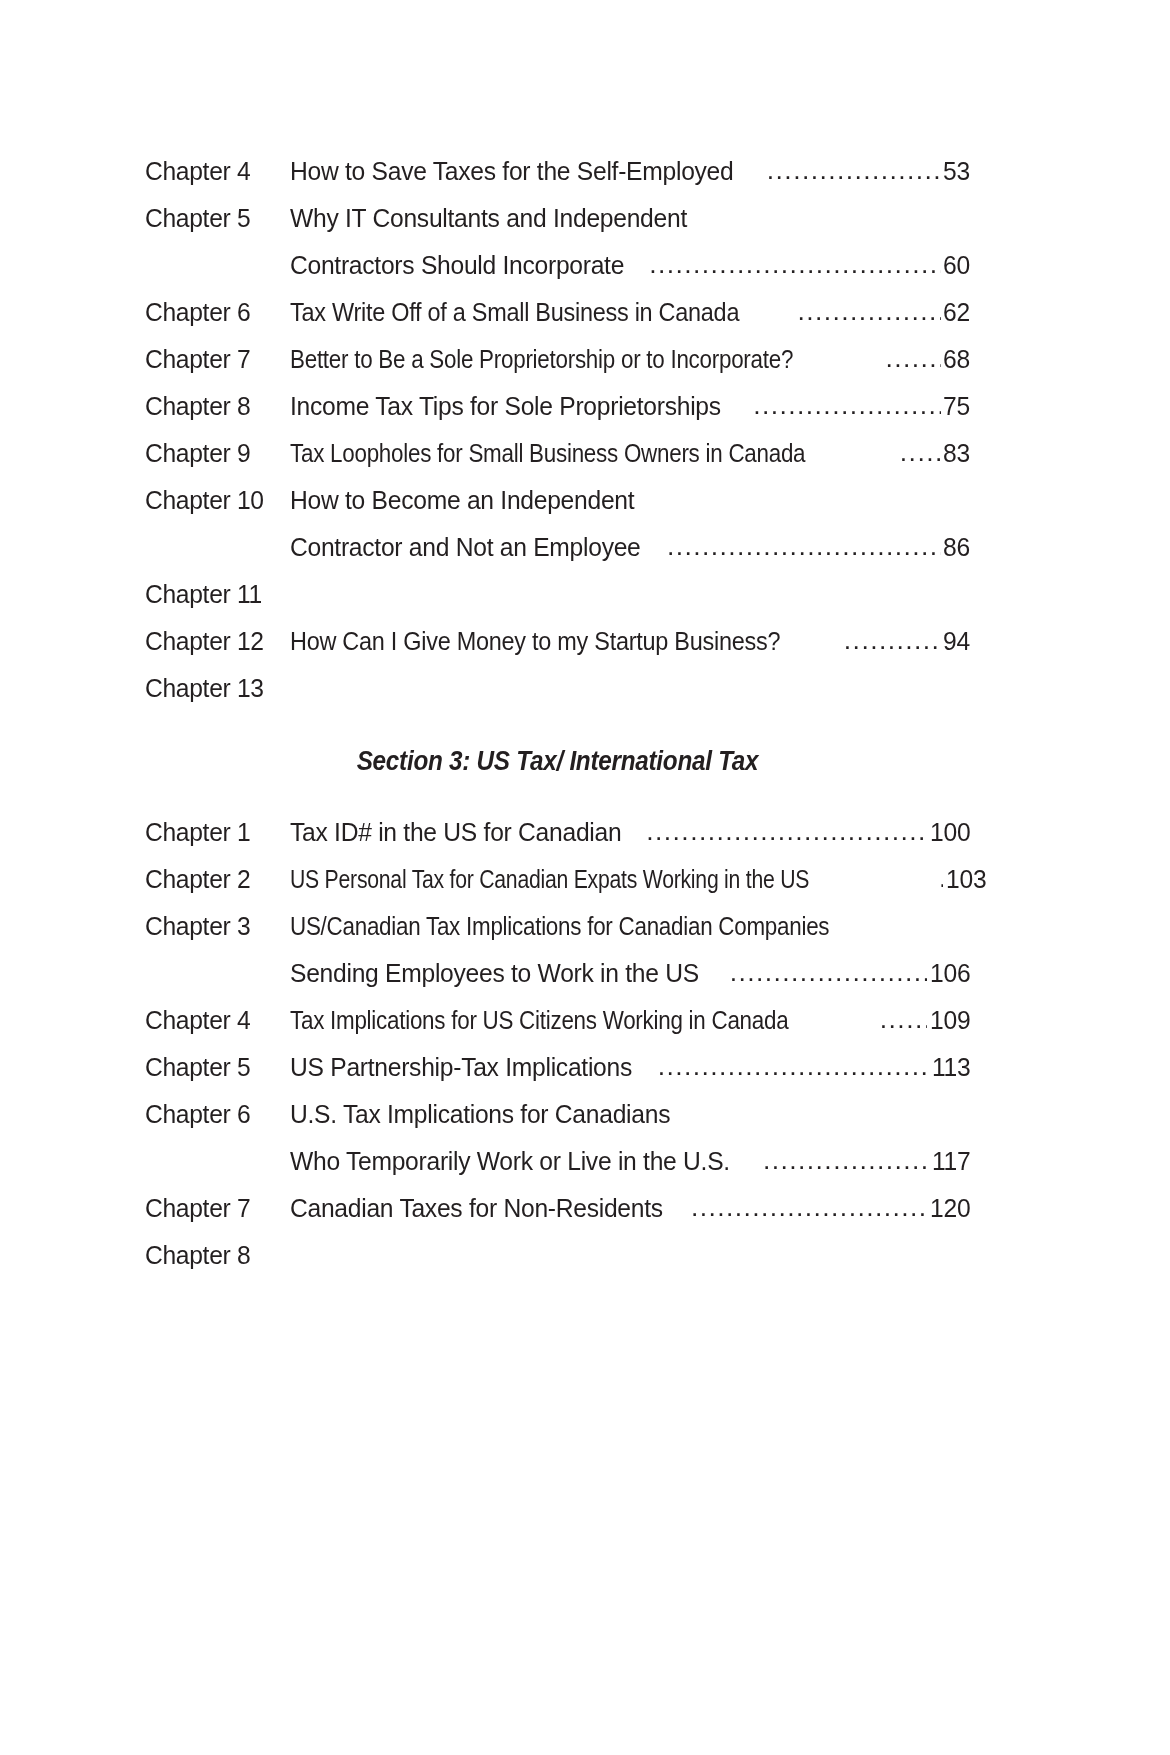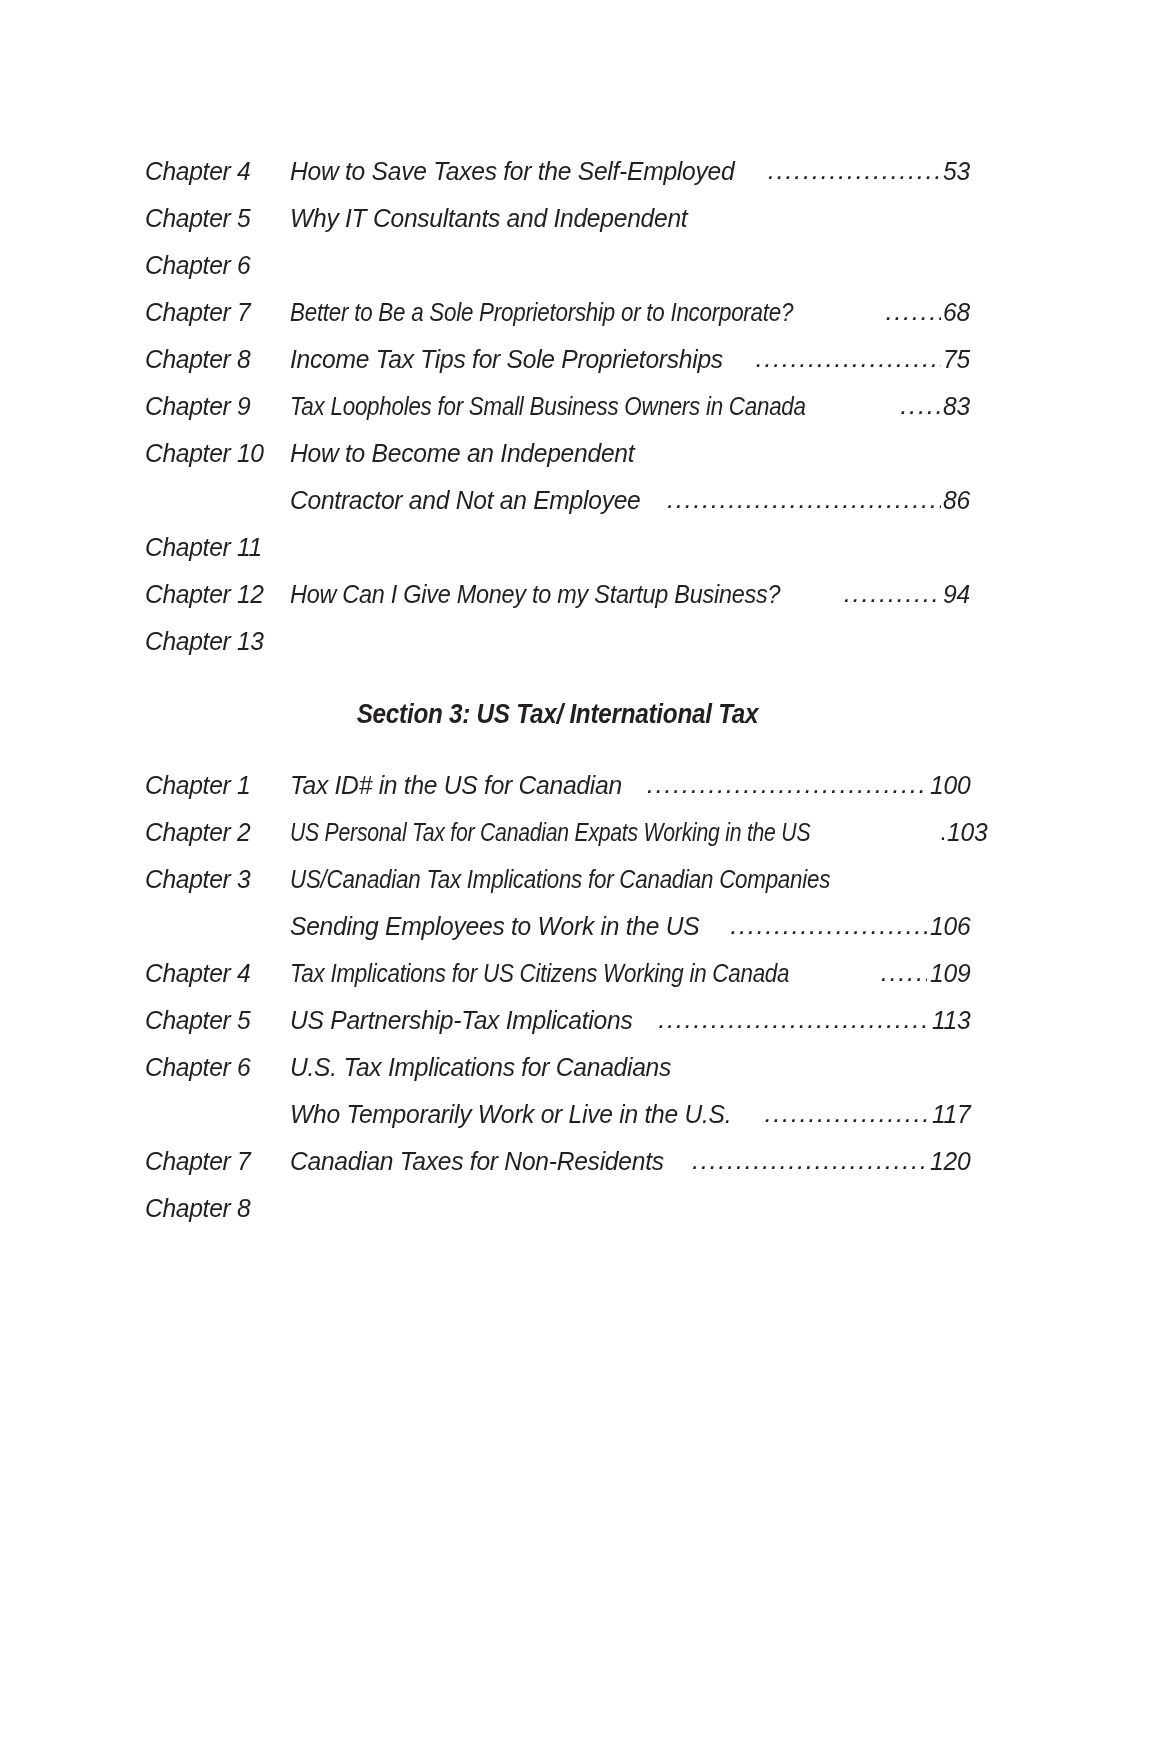--- a/index.html
+++ b/index.html
@@ -31,21 +31,20 @@
     top: 158px;
     width: 825px;
   }
 
   
   .entry {
     display: flex;
     align-items: baseline;
     width: 100%;
     margin-bottom: 20.5px;
-    font-style: italic;
   }
 
   .chap-label {
     flex: 0 0 145px;
     font-size: 26.5px;
     line-height: 1.0;
     letter-spacing: -0.35px;
     white-space: nowrap;
     transform: scaleX(0.93);
     transform-origin: left center;
@@ -131,22 +130,35 @@
           </div>
         </div>
         <div class="entry">
           <div class="chap-label">Chapter 5</div>
           <div class="entry-body">
             <span class="title">Why IT Consultants and Independent</span>
             <span class="leader nodots"></span>
             <span class="pageno"></span>
           </div>
         </div>
+        <div class="entry cont">
+          <div class="chap-label">Chapter 5</div>
+          <div class="entry-body">
+            <span class="title">Contractors Should Incorporate</span>
+            <span class="leader"></span>
+            <span class="pageno">60</span>
+          </div>
+        </div>
         <div class="entry">
           <div class="chap-label">Chapter 6</div>
+          <div class="entry-body">
+            <span class="title c1">Tax Write Off of a Small Business  in Canada</span>
+            <span class="leader"></span>
+            <span class="pageno">62</span>
+          </div>
         </div>
         <div class="entry">
           <div class="chap-label">Chapter 7</div>
           <div class="entry-body">
             <span class="title c2">Better to Be a Sole Proprietorship or to Incorporate?</span>
             <span class="leader"></span>
             <span class="pageno">68</span>
           </div>
         </div>
         <div class="entry">

